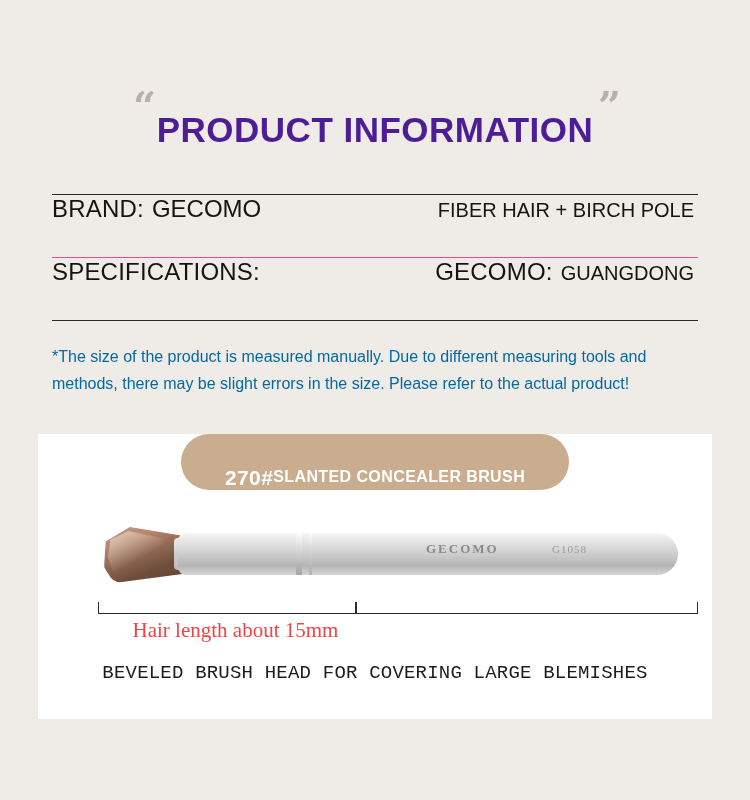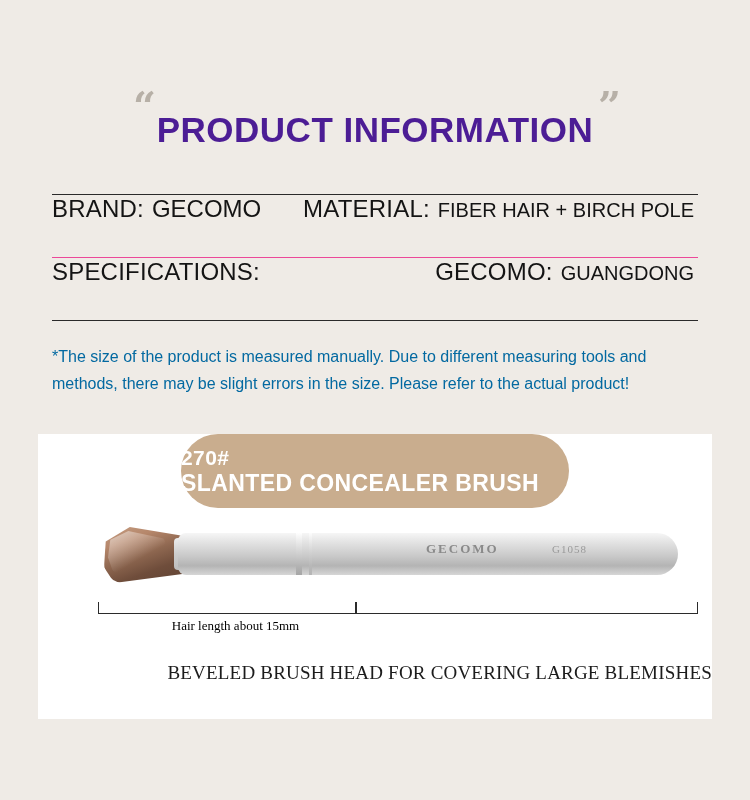--- a/index.html
+++ b/index.html
@@ -110,40 +110,40 @@
   .card-wrap {
     position: relative;
     margin-top: 34px;
   }
   .badge {
     position: absolute;
     left: 50%;
     transform: translateX(-50%);
     top: 0;
     width: 388px;
-    height: 74px;
+    height: 56px;
     background: #c9ad8e;
     border-radius: 38px;
     color: #ffffff;
     text-align: center;
     z-index: 3;
     display: flex;
-    flex-direction: column;
+    flex-direction: row;
     justify-content: center;
-    align-items: flex-start;
+    align-items: flex-end;
     box-sizing: border-box;
   }
   .badge-line1 {
     font-size: 21px;
     font-weight: 700;
     line-height: 24px;
     letter-spacing: 0.4px;
   }
   .badge-line2 {
-    font-size: 23px;
+    font-size: 16px;
     font-weight: 700;
     line-height: 26px;
     letter-spacing: 0.4px;
   }
   .card {
     position: relative;
     margin: 37px 38px 0 38px;
     background: #ffffff;
     height: 285px;
     z-index: 1;
@@ -269,40 +269,40 @@
   }
   .measure-labels {
     position: absolute;
     left: 60px;
     top: 184px;
     width: 620px;
     display: flex;
     font-family: "Liberation Serif", serif;
   }
   .measure-labels span {
-    font-size: 13px;
-    color: #000000;
+    font-size: 21px;
+    color: #ef4444;
   }
   .m1 {
     width: 275px;
     text-align: center;
   }
   .m2 {
     width: 330px;
     text-align: center;
   }
   .caption {
     position: absolute;
     left: 0;
     right: 0;
     top: 228px;
-    text-align: right;
+    text-align: center;
     font-size: 19px;
     color: #1c1c1c;
-    font-family: Liberation Serif, serif;
+    font-family: Liberation Mono, monospace;
     letter-spacing: 0.2px;
   }
 </style>
 </head>
 <body>
 
 <div class="page">
 
   <div class="header">
     <span class="quote quote-left">“</span>
@@ -311,21 +311,20 @@
   </div>
 
   <div class="specs">
     <div class="spec-row row1">
       <div class="spec-cell left">
         <span class="spec-label">BRAND:</span>
         <span class="spec-value">GECOMO</span>
       </div>
       <div class="spacer"></div>
       <div class="spec-cell right">
-        <span class="spec-label">MATERIAL:</span>
         <span class="spec-value small">FIBER HAIR + BIRCH POLE</span>
       </div>
     </div>
     <div class="spec-row row2">
       <div class="spec-cell left">
         <span class="spec-label">SPECIFICATIONS:</span>
       </div>
       <div class="spacer"></div>
       <div class="spec-cell right">
         <span class="spec-label">GECOMO:</span>

